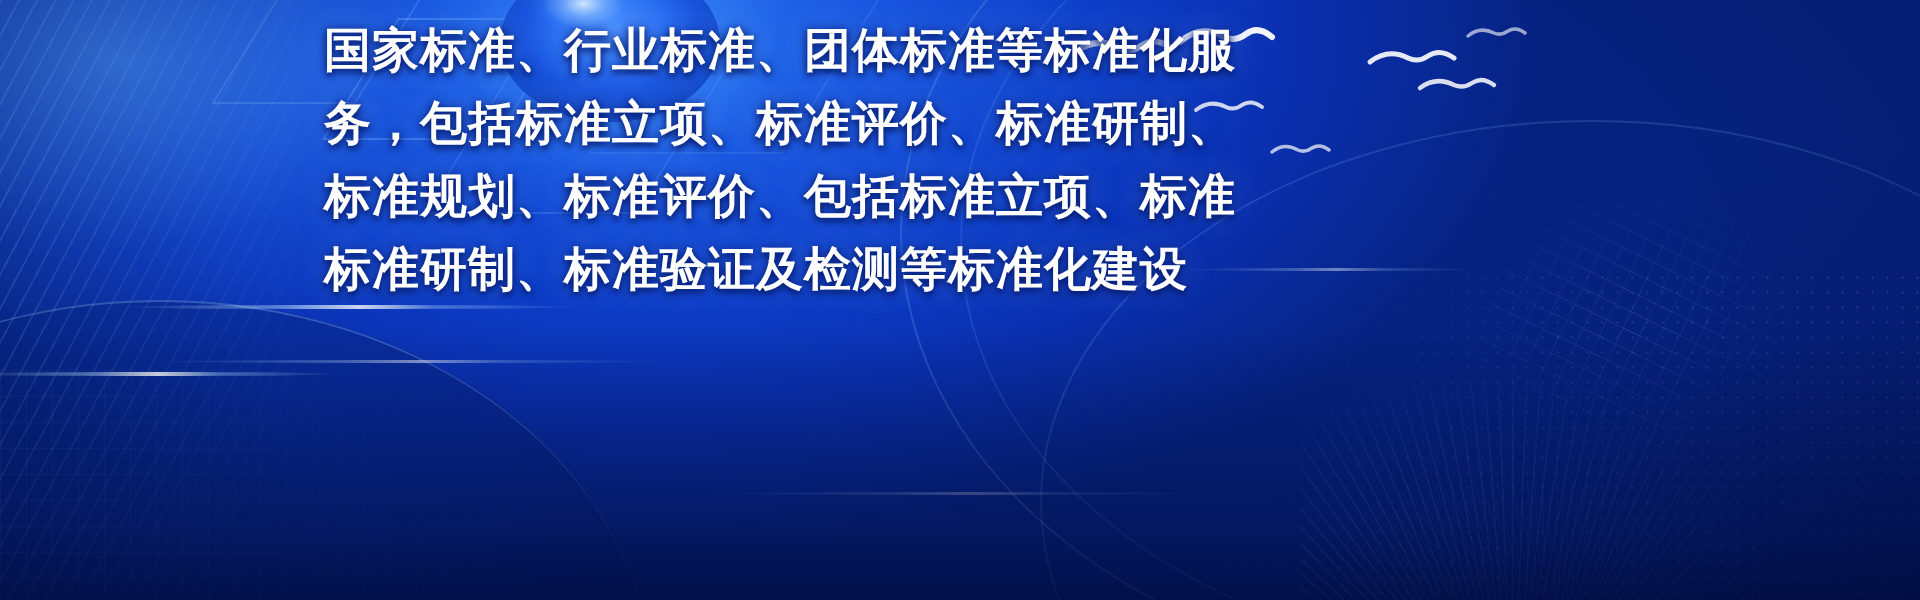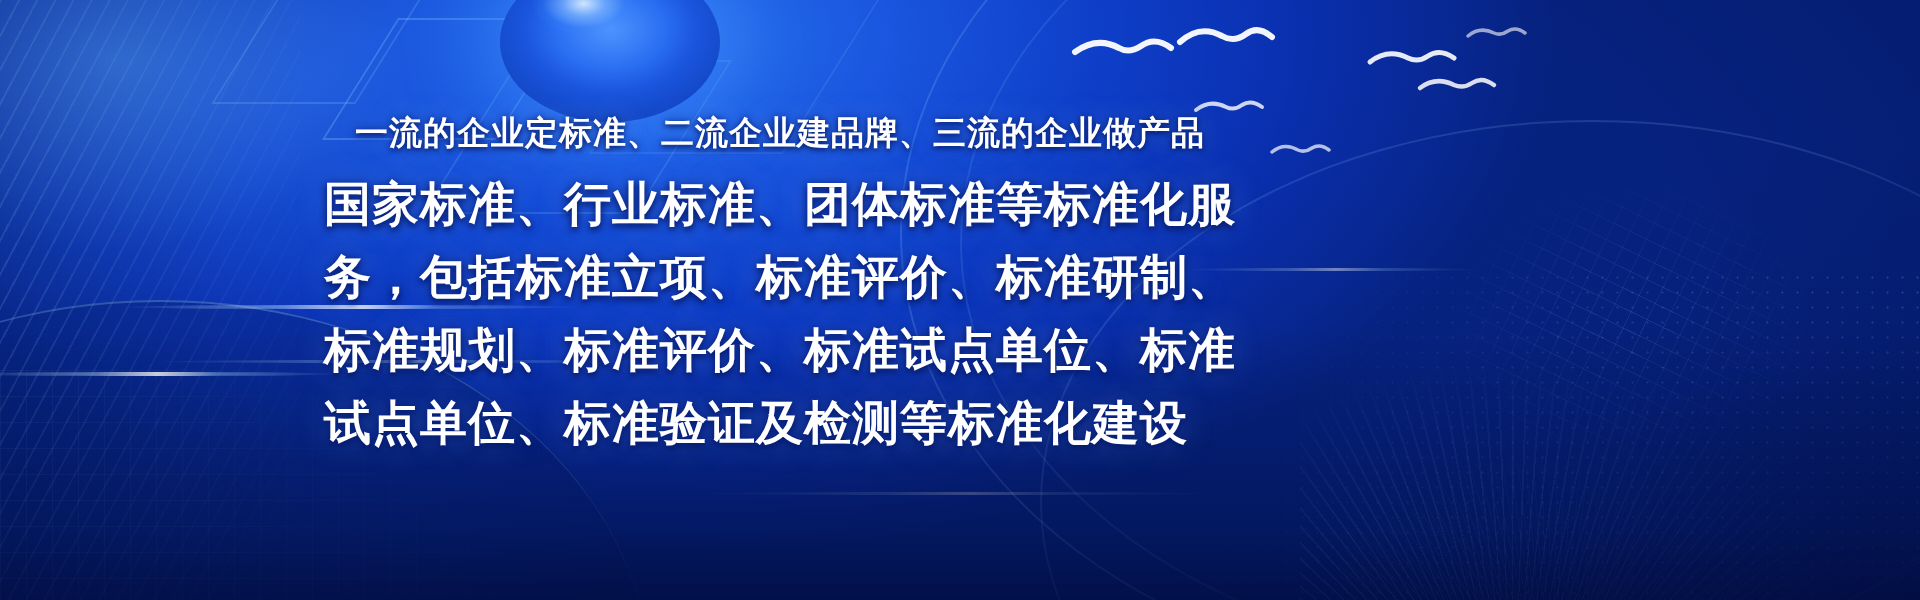--- a/index.html
+++ b/index.html
@@ -203,23 +203,22 @@
       <path d="M1370 62 q18 -14 38 -4 q10 5 20 -2 q12 -8 26 2" stroke-width="5" opacity=".9"></path>
       <path d="M1420 88 q16 -12 34 -3 q9 4 18 -2 q10 -7 22 2" stroke-width="4.5" opacity=".85"></path>
       <path d="M1196 110 q14 -11 30 -3 q8 4 16 -2 q9 -6 20 2" stroke-width="4" opacity=".8"></path>
       <path d="M1272 152 q12 -10 26 -2 q7 3 14 -2 q8 -5 17 2" stroke-width="3.5" opacity=".7"></path>
       <path d="M1468 36 q12 -10 26 -3 q7 3 14 -2 q8 -5 17 2" stroke-width="3.5" opacity=".6"></path>
     </g>
   </svg>
 
   <div class="text-wrap">
 
-    <div class="headline">一流的企业定标准、二流企业建品牌、三流的企业做产品</div>
 
     <div class="body-block">
       <div class="body-line">国家标准、行业标准、团体标准等标准化服</div>
       <div class="body-line">务，包括标准立项、标准评价、标准研制、</div>
-      <div class="body-line">标准规划、标准评价、标准试点单位、标准</div>
-      <div class="body-line">试点单位、标准验证及检测等标准化建设</div>
+      <div class="body-line">标准规划、标准评价、包括标准立项、标准</div>
+      <div class="body-line">标准研制、标准验证及检测等标准化建设</div>
     </div>
 
   </div>
 </div>
 
 </body></html>

